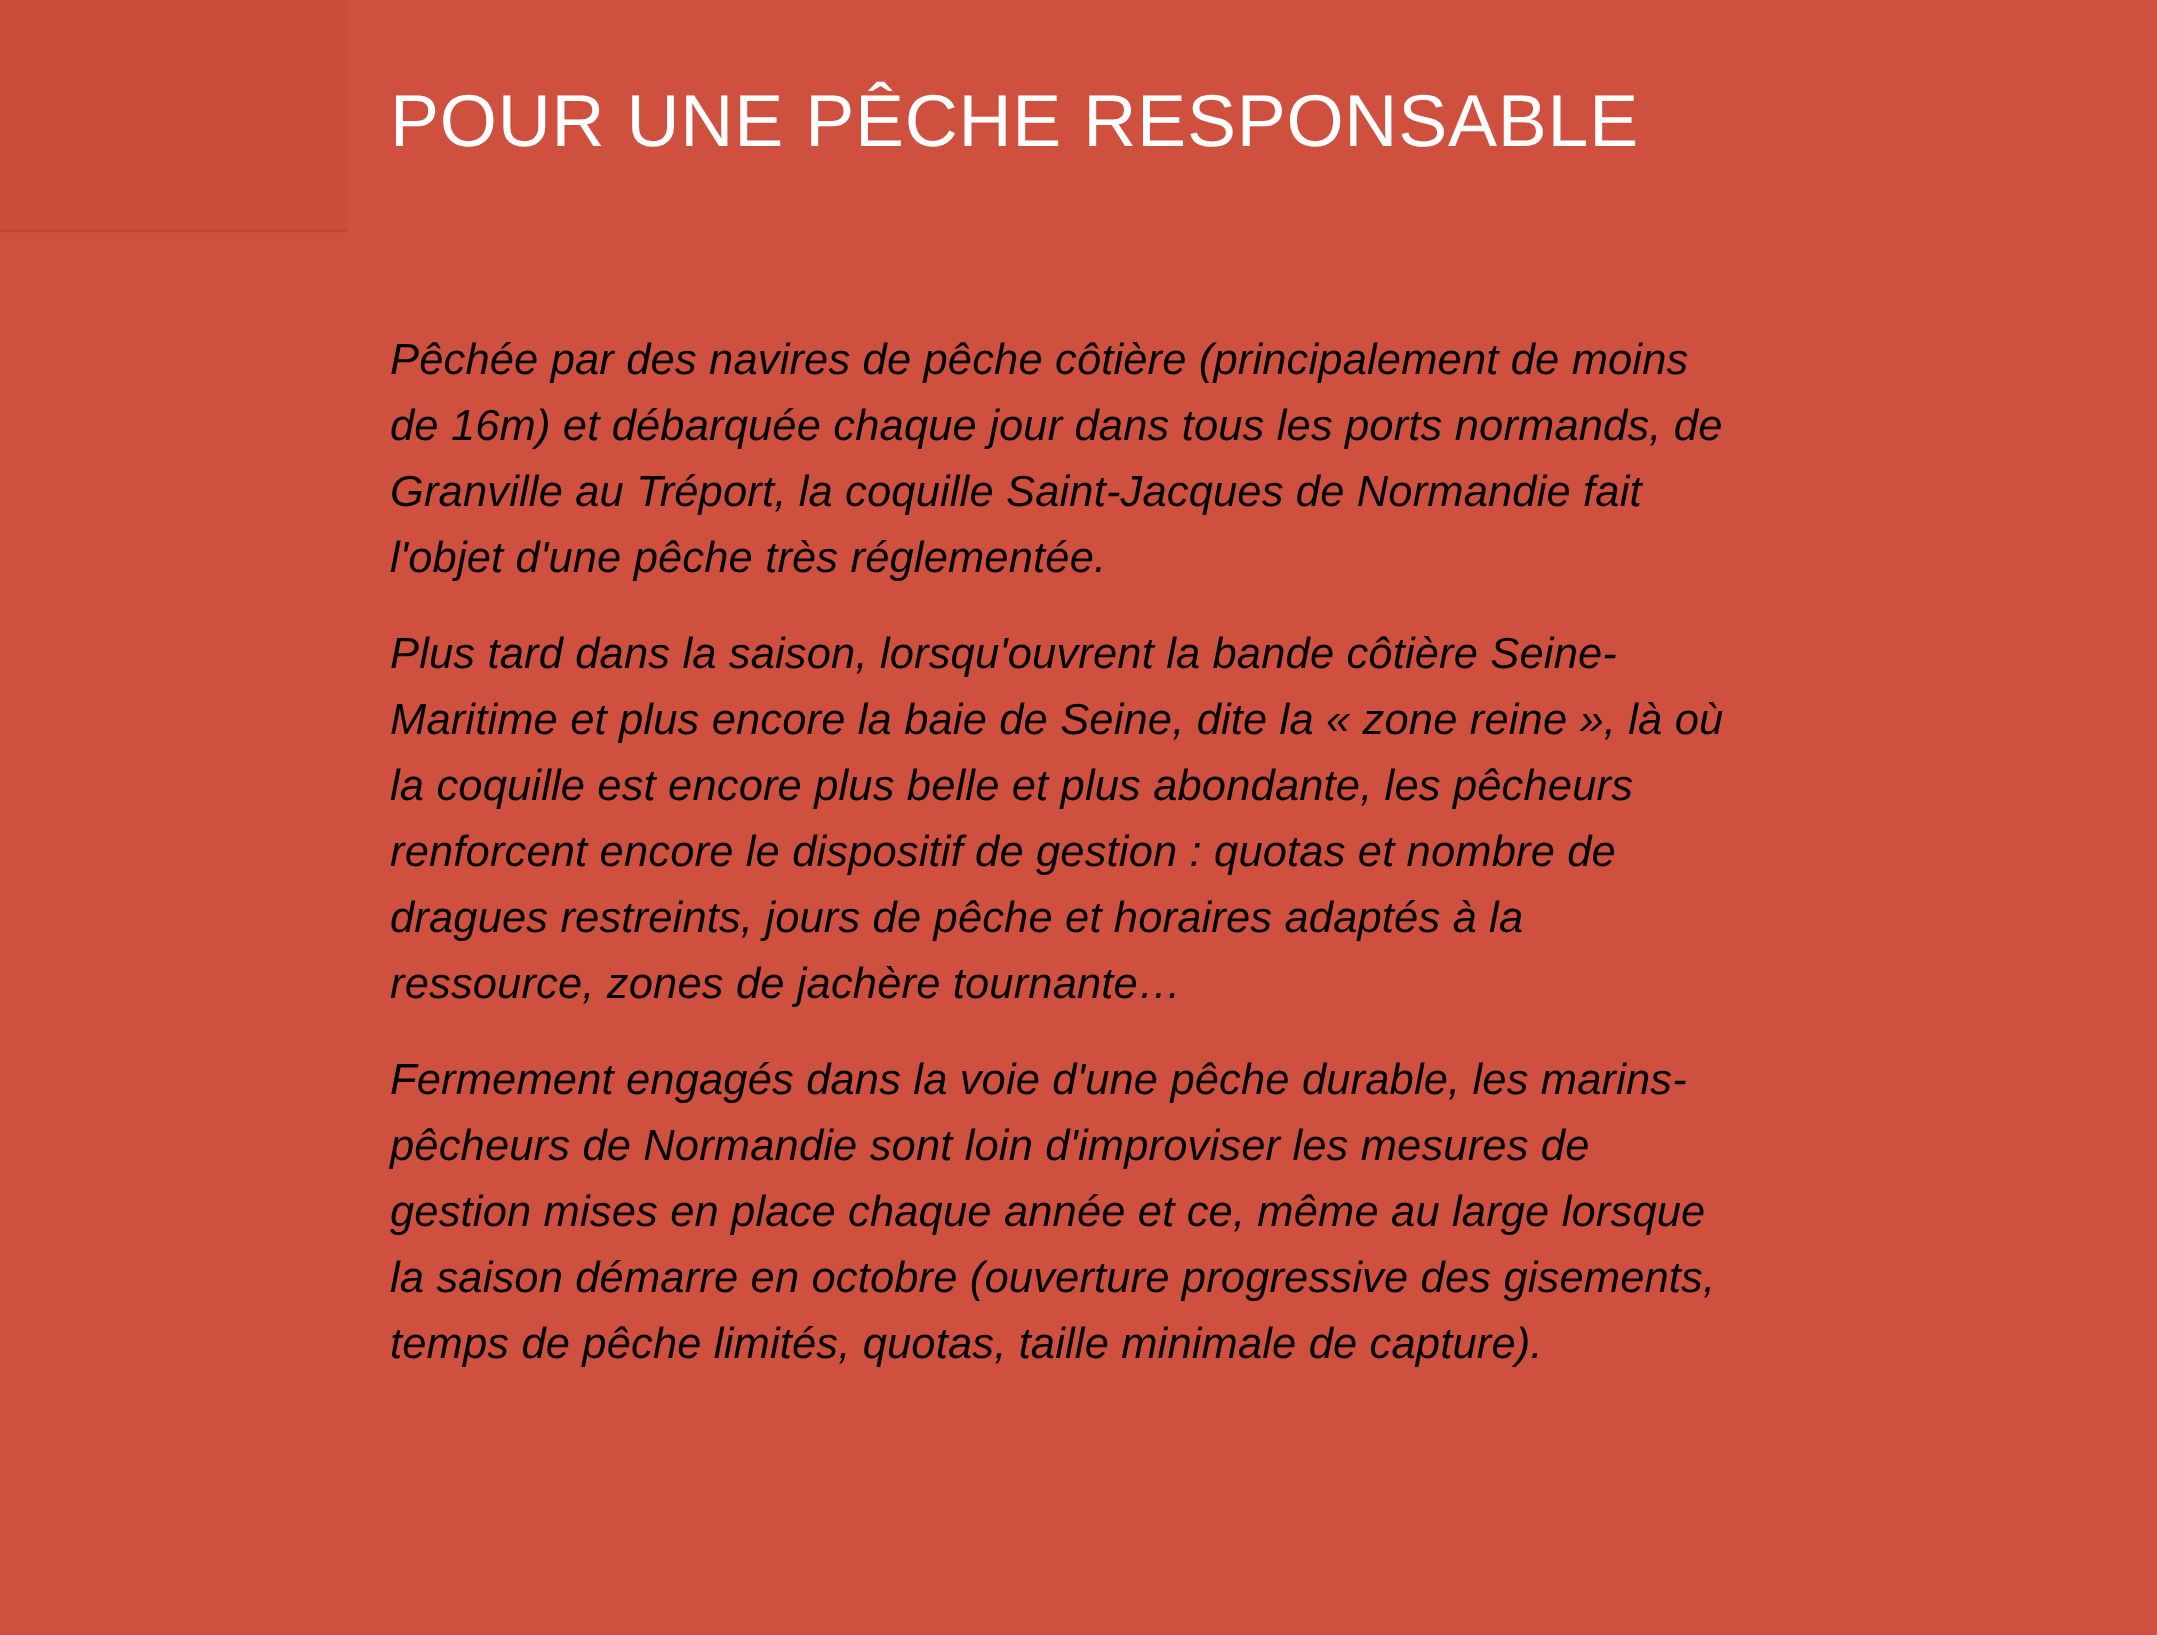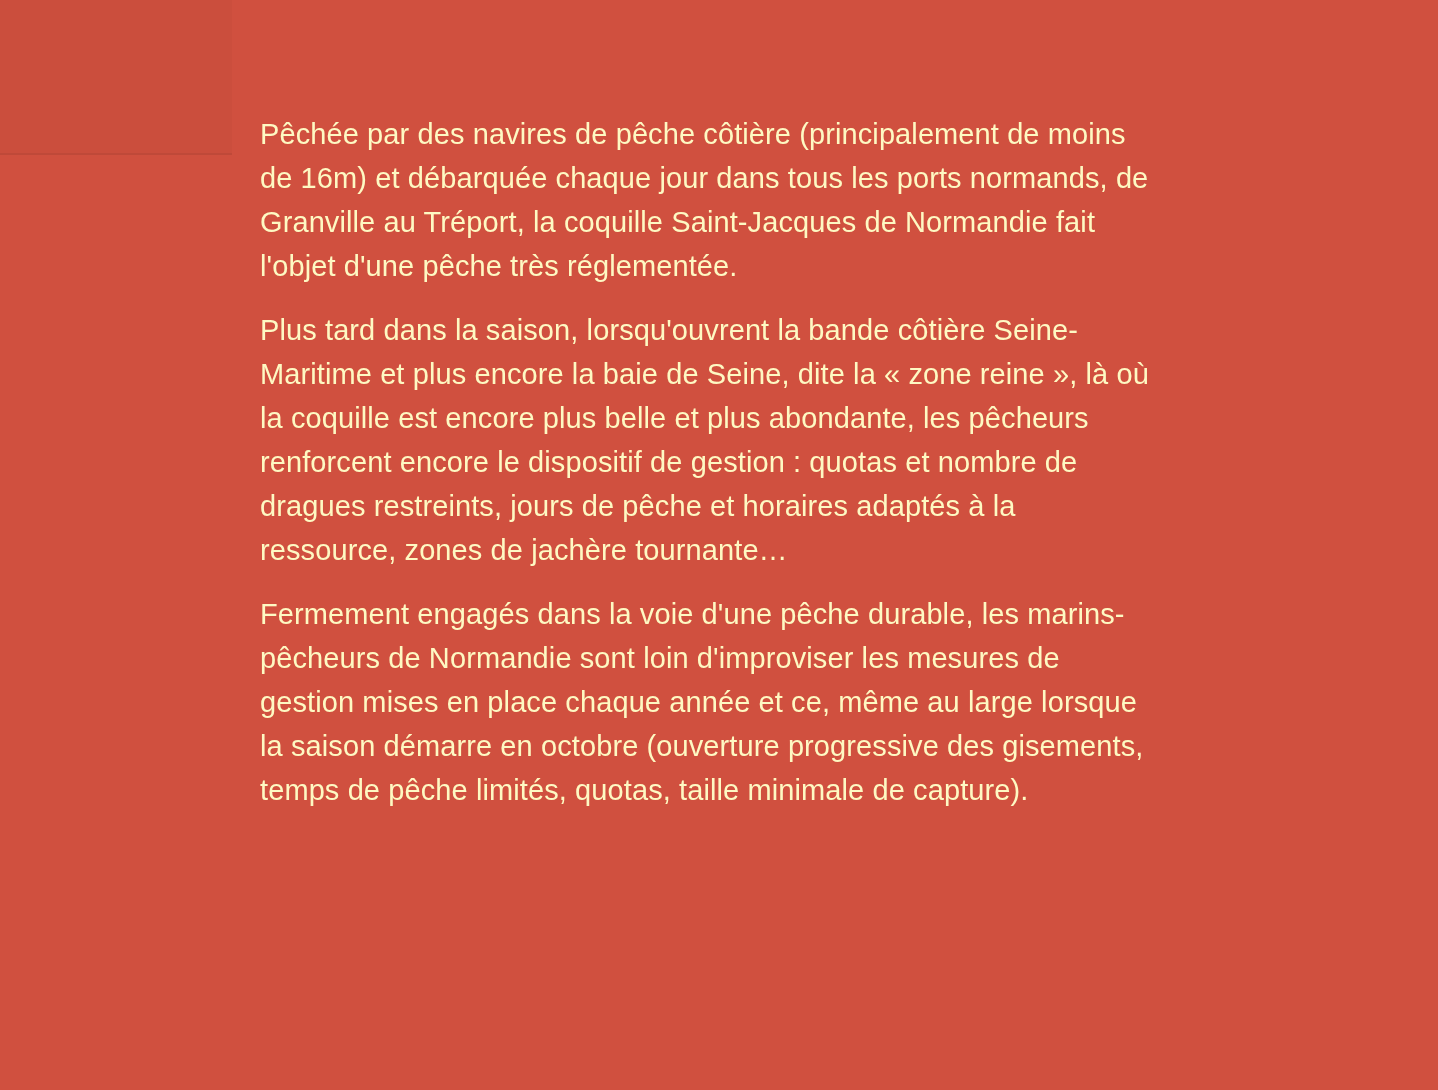--- a/index.html
+++ b/index.html
@@ -39,33 +39,35 @@
     letter-spacing: 0.5px;
     color: #ffffff;
     white-space: nowrap;
   }
   .body-paragraph {
     font-size: 29px;
     line-height: 44px;
     font-weight: 400;
     letter-spacing: 0.1px;
     margin: 0 0 20px 0;
-    color: #fef9c3;
+    color: #000000;
+    font-style: italic;
   }
   .body-paragraph.first {
     margin-top: 112px;
   }
 </style>
 </head>
 <body>
 
 <div class="edge-artifact"></div>
 
 <section class="content">
 
+  <h1 class="page-title">POUR UNE PÊCHE RESPONSABLE</h1>
 
   <p class="body-paragraph first">Pêchée par des navires de pêche côtière (principalement de moins de 16m) et débarquée chaque jour dans tous les ports normands, de Granville au Tréport, la coquille Saint-Jacques de Normandie fait l'objet d'une pêche très réglementée.</p>
 
   <p class="body-paragraph">Plus tard dans la saison, lorsqu'ouvrent la bande côtière Seine-Maritime et plus encore la baie de Seine, dite la « zone reine », là où la coquille est encore plus belle et plus abondante, les pêcheurs renforcent encore le dispositif de gestion : quotas et nombre de dragues restreints, jours de pêche et horaires adaptés à la ressource, zones de jachère tournante…</p>
 
   <p class="body-paragraph">Fermement engagés dans la voie d'une pêche durable, les marins-pêcheurs de Normandie sont loin d'improviser les mesures de gestion mises en place chaque année et ce, même au large lorsque la saison démarre en octobre (ouverture progressive des gisements, temps de pêche limités, quotas, taille minimale de capture).</p>
 
 </section>
 
 </body></html>

